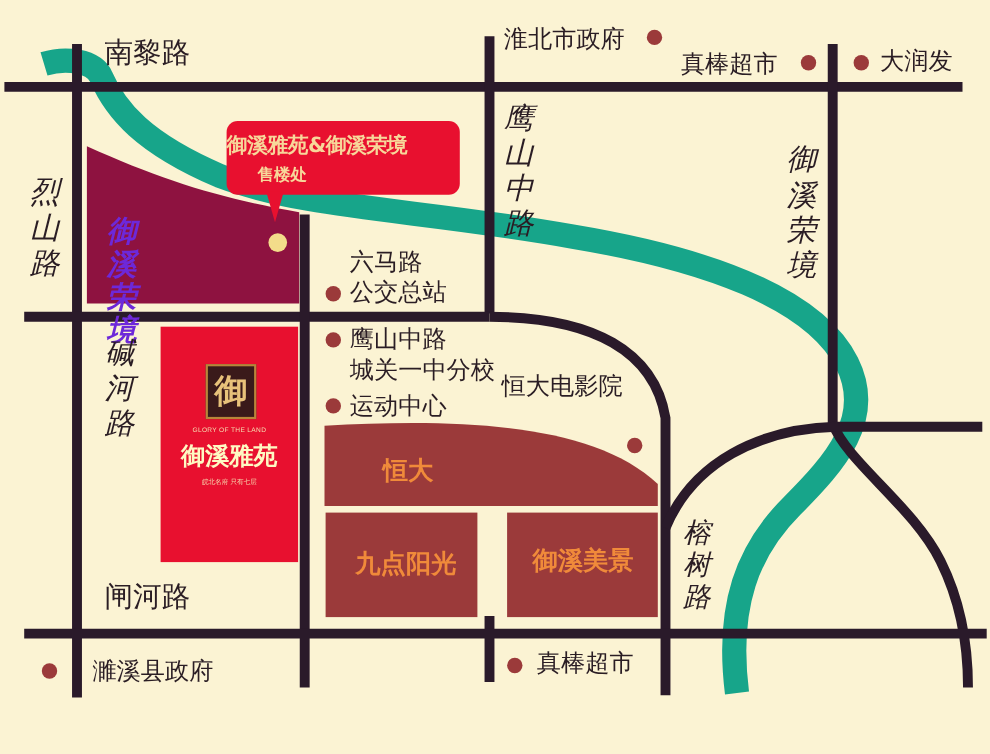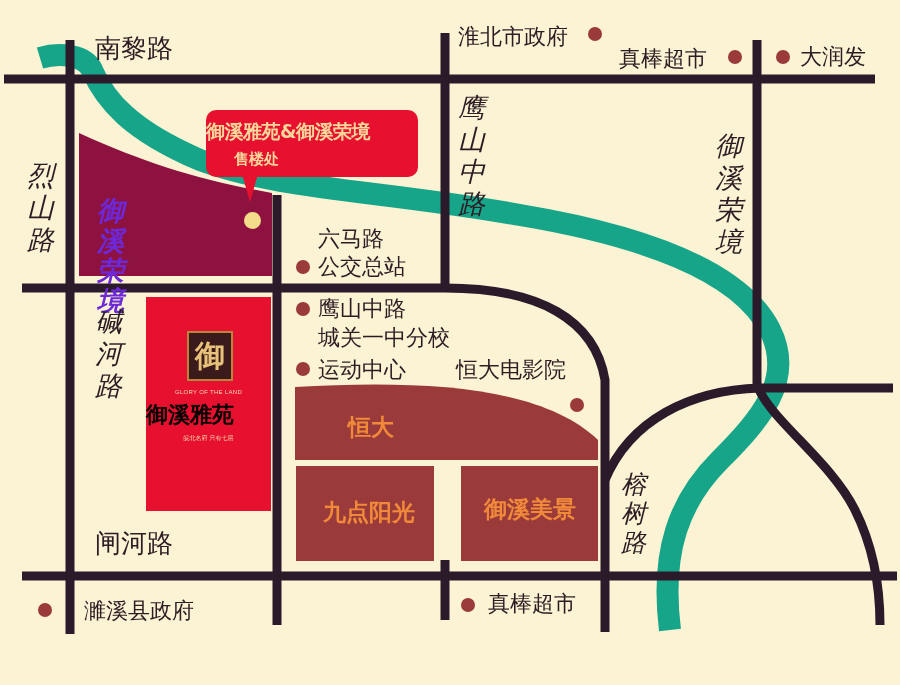--- a/index.html
+++ b/index.html
@@ -13,21 +13,21 @@
   .block-label { position: absolute; color: #f08a3a; font-size: 23px; font-weight: bold; white-space: nowrap; }
   .callout { position: absolute; left: 206px; top: 110px; width: 212px; height: 67px; background: #e8102f; border-radius: 10px; color: #f7d79a; text-align: left; font-weight: bold; }
   .callout .l1 { font-size: 19px; margin-top: 9px; letter-spacing: -0.5px; }
   .callout .l2 { font-size: 15px; margin-top: 5px; padding-left: 28px; }
   .callout-tail { position: absolute; left: 242px; top: 174px; width: 0; height: 0; border-left: 8px solid transparent; border-right: 8px solid transparent; border-top: 28px solid #e8102f; }
   .sales-pin { position: absolute; left: 244px; top: 212px; width: 17px; height: 17px; border-radius: 50%; background: #f3dc8a; }
   .rongjing-label { position: absolute; left: 97px; top: 196px; color: #6d28d9; font-size: 27px; font-weight: bold; line-height: 30px; width: 50px; font-style: italic; }
   .yaxi-panel { position: absolute; left: 146px; top: 297px; width: 125px; height: 214px; background: #e8102f; }
   .logo-box { position: absolute; left: 41px; top: 34px; width: 42px; height: 46px; background: #3a1a1a; border: 2px solid #b8863a; color: #e8c27a; font-size: 30px; font-weight: bold; text-align: center; line-height: 46px; }
   .glory { position: absolute; left: 0; width: 125px; top: 92px; font-size: 6px; color: #f6dcb0; text-align: center; letter-spacing: 0.3px; font-family: "Liberation Sans", sans-serif; }
-  .yaxi-name { position: absolute; left: 0; width: 125px; top: 103px; font-size: 22px; font-weight: bold; color: #000000; text-align: left; }
+  .yaxi-name { position: absolute; left: 0; width: 125px; top: 103px; font-size: 22px; font-weight: bold; color: #fef9c3; text-align: center; }
   .yaxi-slogan { position: absolute; left: 0; width: 125px; top: 137px; font-size: 6px; color: #f6dcb0; text-align: center; }
 </style>
 </head>
 <body>
 
 <div id="map">
   <svg width="900" height="685" viewBox="0 0 900 685">
 
     <path d="M40,58 C60,52 85,55 92,70 C105,100 130,130 200,160 C280,190 380,190 520,215 C640,235 740,270 770,330 C795,380 760,420 720,460 C680,500 660,550 670,630" fill="none" stroke="#17a58a" stroke-width="22" stroke-linecap="butt"></path>
 
@@ -101,21 +101,21 @@
   <div class="dot" style="left:296px;top:260px;"></div>
   <div class="poi" style="left:318px;top:256px;">公交总站</div>
 
   <div class="dot" style="left:296px;top:302px;"></div>
   <div class="poi" style="left:318px;top:298px;">鹰山中路</div>
   <div class="poi" style="left:318px;top:327px;">城关一中分校</div>
 
   <div class="dot" style="left:296px;top:362px;"></div>
   <div class="poi" style="left:318px;top:359px;">运动中心</div>
 
-  <div class="poi" style="left:456px;top:359px;text-align:center;">恒大电影院</div>
+  <div class="poi" style="left:456px;top:341px;text-align:center;">恒大电影院</div>
   <div class="dot" style="left:570px;top:398px;"></div>
 
   <div class="dot" style="left:38px;top:603px;"></div>
   <div class="poi" style="left:84px;top:600px;">濉溪县政府</div>
 
   <div class="dot" style="left:461px;top:598px;"></div>
   <div class="poi" style="left:488px;top:593px;">真棒超市</div>
 </div>
 
 </body></html>

